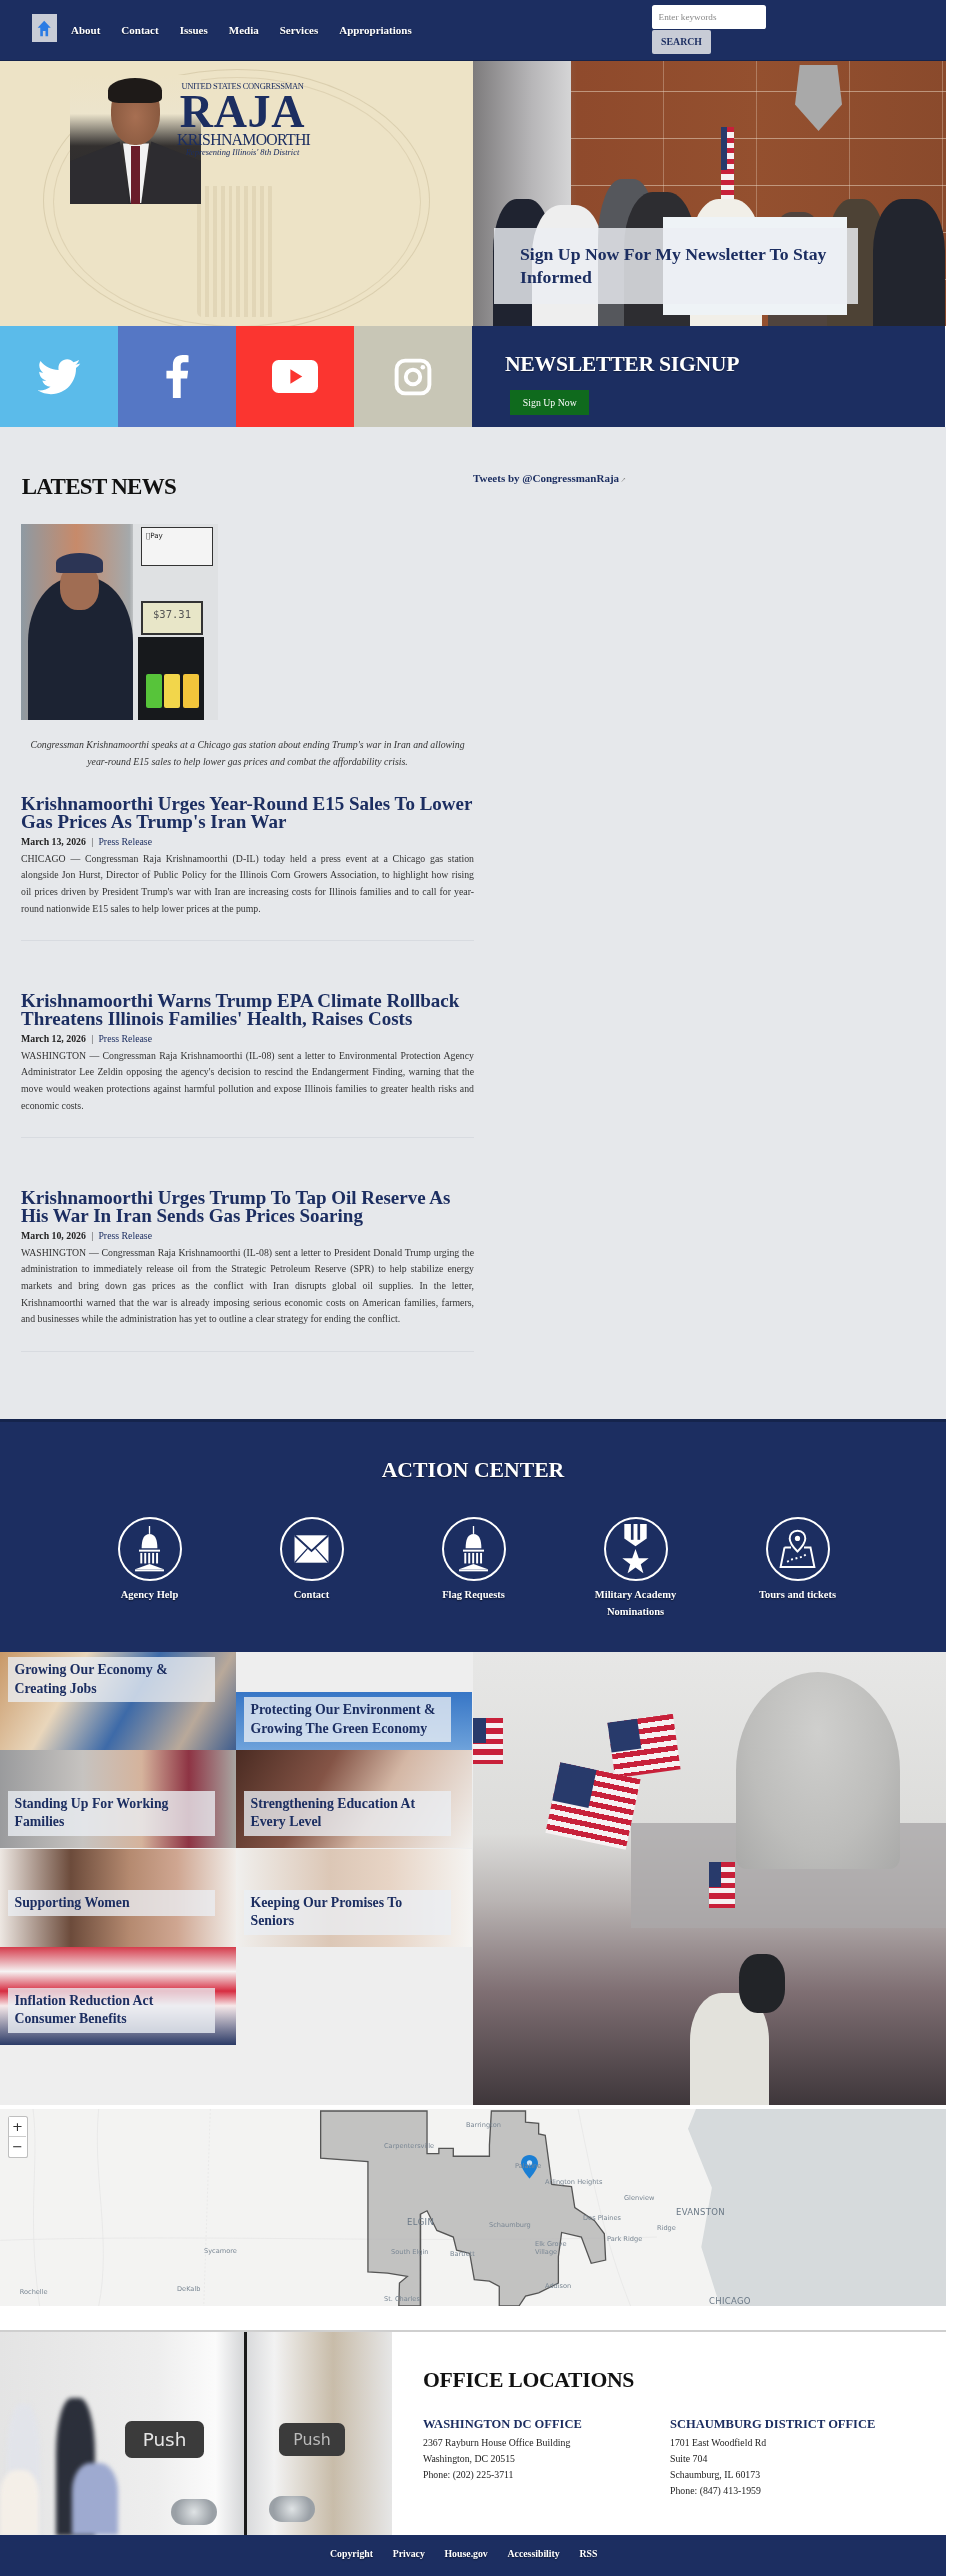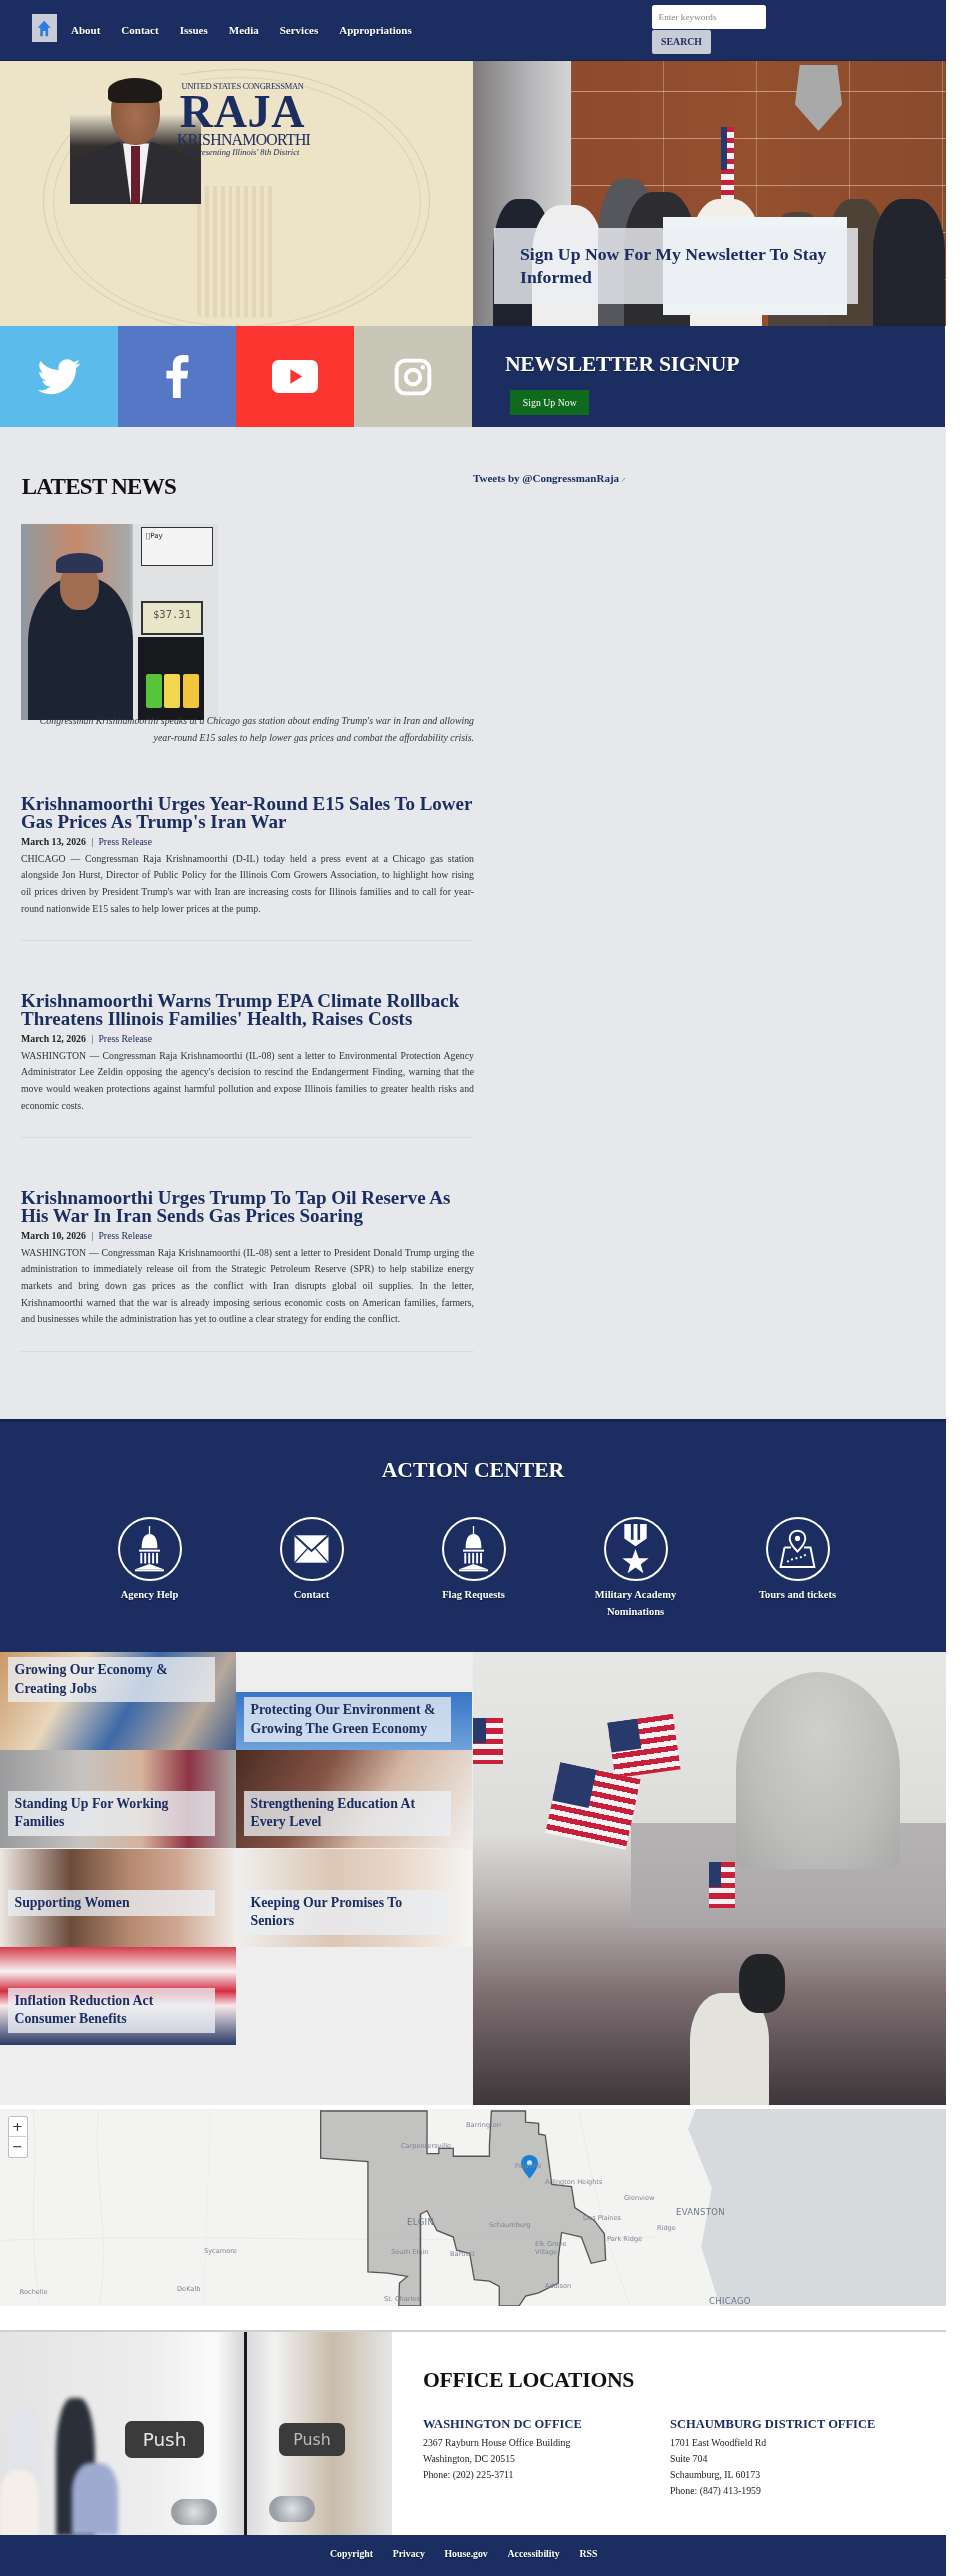--- a/index.html
+++ b/index.html
@@ -61,21 +61,21 @@
   .tweets-link .ext { font-size: 6.6px; color: #888; font-weight: normal; margin-left: 1.3px; }
   .feature-img { position: absolute; left: 21px; top: 97px; width: 197px; height: 196px; overflow: hidden; background: linear-gradient(90deg,#8e9aa3 0%,#c78a6a 28%,#a5a9ab 55%, #e9e9eb 60%, #ececec 100%); }
   .feature-img .pump { position: absolute; left: 112px; top: 0; width: 85px; height: 196px; background: #dfe1e3; }
   .feature-img .screen { position: absolute; left: 120px; top: 77px; width: 62px; height: 34px; background: #e8e6c8; border: 2px solid #333; font-family: "DejaVu Sans Mono", monospace; font-size: 10.5px; color: #555; text-align: center; padding-top: 5.3px; }
   .feature-img .panel { position: absolute; left: 117px; top: 113px; width: 66px; height: 83px; background: #17191c; }
   .feature-img .grade { position: absolute; top: 150px; width: 15.8px; height: 34px; border-radius: 2px; }
   .feature-img .man { position: absolute; left: 6.6px; top: 53px; width: 105px; height: 144px; background: #1c2333; border-radius: 45% 45% 0 0; }
   .feature-img .face { position: absolute; left: 39px; top: 39px; width: 39px; height: 47px; background: #a06d53; border-radius: 45%; }
   .feature-img .cap { position: absolute; left: 35px; top: 29px; width: 47px; height: 19.7px; background: #2c3555; border-radius: 50% 50% 10% 10%; }
   .feature-img .applepay { position: absolute; left: 120px; top: 2.6px; width: 72px; height: 39px; background: #f4f4f4; border: 1.3px solid #333; font-family: "DejaVu Sans", sans-serif; font-size: 7.2px; padding: 3.9px; color: #222; }
-  .caption { position: absolute; left: 21px; top: 285px; width: 453px; text-align: right; font-style: italic; font-size: 9.8px; line-height: 17px; color: #333; }
+  .caption { position: absolute; left: 21px; top: 309px; width: 453px; text-align: center; font-style: italic; font-size: 9.8px; line-height: 17px; color: #333; }
 
   .article { position: absolute; left: 21px; width: 453px; }
   .article h4 { color: #1c2e61; font-size: 19px; line-height: 18.4px; font-weight: bold; }
   .meta { margin-top: 3.9px; font-size: 9.8px; color: #222; }
   .meta .date { font-weight: bold; }
   .meta .sep { margin: 0 5.3px; color: #444; }
   .meta .cat { color: #1c2e61; }
   .article p { margin-top: 3.9px; font-size: 9.8px; line-height: 16.7px; text-align: justify; color: #333; }
   .article .rule { margin-top: 23px; height: 0.7px; background: #d8dbe0; }
 
@@ -416,21 +416,21 @@
     </svg>
     <div class="zoom-ctrl">
       <button>+</button>
       <button>−</button>
     </div>
     <svg class="map-pin" width="17" height="23.6" viewBox="0 0 26 36">
         <path d="M13 0 C5 0 0 6 0 13 C0 22 13 36 13 36 C13 36 26 22 26 13 C26 6 21 0 13 0 Z" fill="#1b7fd4"></path>
         <circle cx="13" cy="12" r="4" fill="#cfe4f6"></circle>
       </svg>
     <span class="map-label" style="left:466px;top:11.8px;">Barrington</span>
-    <span class="map-label" style="left:401px;top:33px;text-align:center;">Carpentersville</span>
+    <span class="map-label" style="left:384px;top:33px;text-align:center;">Carpentersville</span>
     <span class="map-label" style="left:515px;top:53px;">Palatine</span>
     <span class="map-label" style="left:545px;top:69px;">Arlington Heights</span>
     <span class="map-label" style="left:624px;top:85px;">Glenview</span>
     <span class="map-label big" style="left:676px;top:98px;">EVANSTON</span>
     <span class="map-label" style="left:657px;top:115px;">Ridge</span>
     <span class="map-label" style="left:583px;top:105px;">Des Plaines</span>
     <span class="map-label" style="left:607px;top:126px;">Park Ridge</span>
     <span class="map-label big" style="left:407px;top:108px;">ELGIN</span>
     <span class="map-label" style="left:489px;top:112px;">Schaumburg</span>
     <span class="map-label" style="left:535px;top:131px;width:33px;">Elk Grove Village</span>

